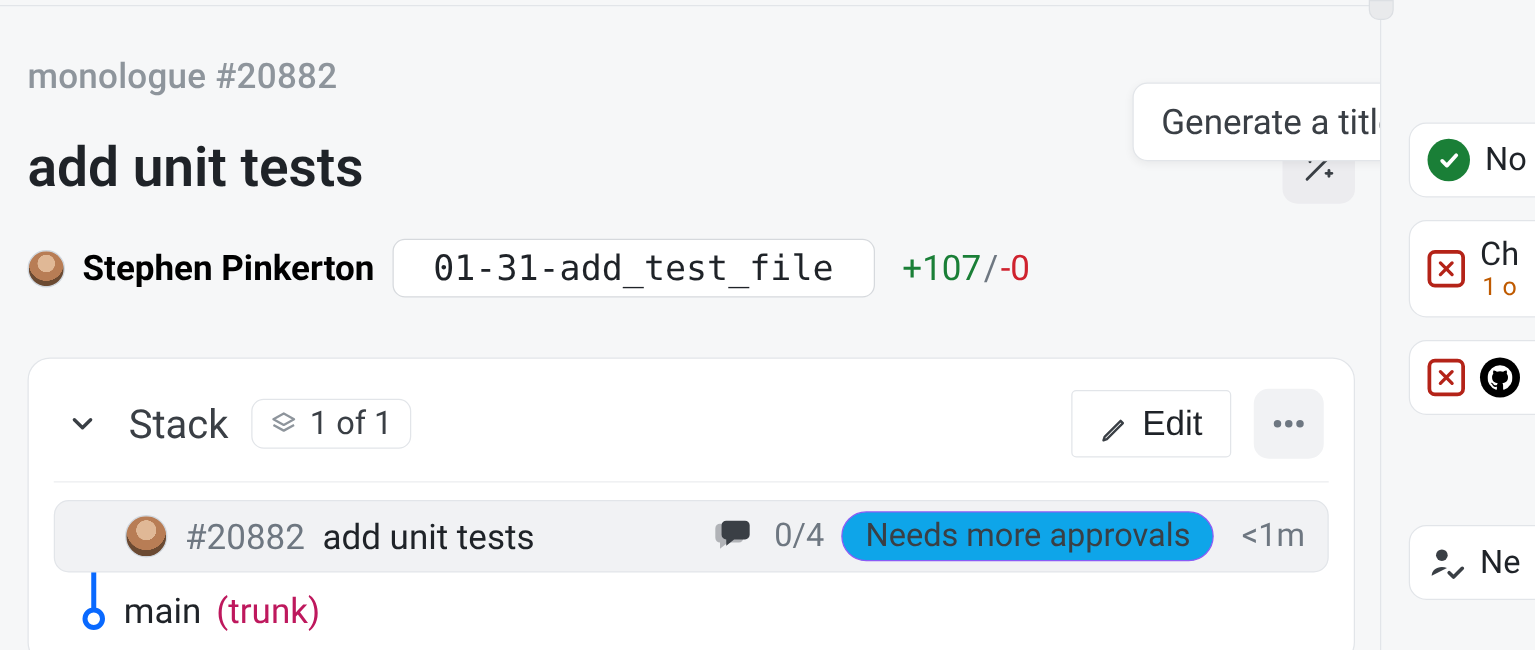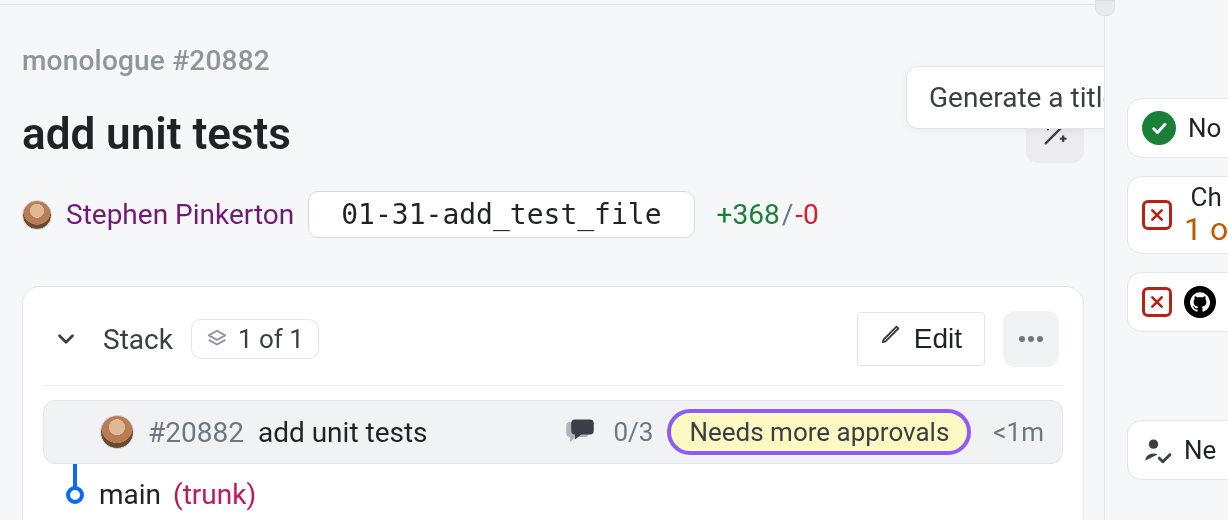--- a/index.html
+++ b/index.html
@@ -35,48 +35,48 @@
   .avatar {
     width: 30px; height: 30px; border-radius: 50%;
     background: radial-gradient(circle at 50% 35%, #e0b896 30%, #b87d55 31%, #b87d55 60%, #6b4a32 61%);
     border: 1px solid #d0d7de;
   }
   .avatar-sm {
     width: 34px; height: 34px; border-radius: 50%;
     background: radial-gradient(circle at 50% 35%, #e0b896 30%, #b87d55 31%, #b87d55 60%, #6b4a32 61%);
     border: 1px solid #d0d7de;
   }
-  .author { color: #701a75; font-weight: 400; text-align: right; }
+  .author { color: #000000; font-weight: 700; text-align: right; }
   .branch-chip {
     border: 1px solid #d6d9dd; background: #fff; border-radius: 10px;
     padding: 6px 32px; font-family: ui-monospace, SFMono-Regular, Menlo, monospace;
     font-size: 28px; color: #1f2328;
   }
   .diff { margin-left: 8px; }
   .plus { color: #1a7f37; }
   .slash { color: #6e7781; margin: 0 2px; }
   .minus { color: #cf222e; }
   .stack-card {
     margin-top: 48px; background: #fff; border: 1px solid #e2e5e9; border-radius: 18px;
     padding: 16px 20px 20px 20px;
   }
   .stack-header {
     display: flex; align-items: center; gap: 18px; padding: 8px 4px 18px 4px;
     border-bottom: 1px solid #ebedf0;
   }
   .chev-btn { background:none; border:none; cursor:pointer; padding:6px; }
-  .stack-label { font-size: 28px; color: #3a3f45; }
+  .stack-label { font-size: 32px; color: #3a3f45; }
   .count-chip {
     border: 1px solid #e2e5e9; border-radius: 10px; padding: 4px 14px;
     display: flex; align-items: center; gap: 10px; font-size: 26px; color: #3a3f45;
   }
   .spacer { flex: 1; }
   .edit-btn {
     border: 1px solid #e2e5e9; background: #fff; border-radius: 4px;
-    padding: 10px 22px; display: flex; align-items: flex-start; gap: 12px;
+    padding: 10px 22px; display: flex; align-items: flex-end; gap: 12px;
     font-size: 28px; color: #1f2328; cursor: pointer;
   }
   .more-btn {
     width: 56px; height: 56px; border-radius: 12px; background: #f1f2f4; border:none;
     display:flex; align-items:center; justify-content:center; cursor:pointer;
   }
   .stack-body { position: relative; padding-top: 14px; }
   .row-current {
     display:flex; align-items:center; gap: 14px;
     background: #f1f2f4; border: 1px solid #e2e5e9; border-radius: 12px;
@@ -94,22 +94,22 @@
     background:#0969ff;
   }
   .dot-open {
     position:absolute; left:23px; top:100px; width:18px; height:18px; border-radius:50%;
     background:#fff; border:4px solid #0969ff;
   }
   .pr-num { color:#6e7781; font-size:28px; }
   .pr-title { color:#1f2328; font-size:28px; }
   .review-count { color:#6e7781; font-size:26px; margin-left:4px;}
   .needs-chip {
-    border:4px solid #8b5cf6; border-radius: 999px; padding:4px 18px;
-    font-size:26px; color:#3a3f45; background:#fef9c3;
+    border:1px solid #8b5cf6; border-radius: 999px; padding:4px 18px;
+    font-size:26px; color:#3a3f45; background:#0ea5e9;
   }
   .age { color:#6e7781; font-size:26px; margin-left:8px;}
   .base { color:#1f2328; }
   .trunk { color:#be185d; }
   
   .sidebar {
     position:absolute; left:1104px; top:0; width:124px; height:520px;
     border-left:1px solid #e2e5e9; background:#f6f7f8;text-align:center;
   }
   .side-scroll-nub {
@@ -120,21 +120,21 @@
     position:absolute; left:22px; background:#fff; border:1px solid #e2e5e9;
     border-top-left-radius:14px; border-bottom-left-radius:14px;
     padding:14px 0 14px 14px; width:120px; display:flex; align-items:center; gap:12px;
     font-size:26px; color:#1f2328; overflow:hidden;
   }
   .si1 { top:98px; height:60px;}
   .si2 { top:176px; height:78px;}
   .si3 { top:272px; height:60px;}
   .si4 { top:420px; height:60px;}
   .si2 .two-line { display:flex; flex-direction:column; line-height:1.1;}
-  .si2 .two-line .l2 { color:#bf5a00; font-size:32px;}
+  .si2 .two-line .l2 { color:#bf5a00; font-size:20px;}
   .icon-circle-check {
     width:34px; height:34px; border-radius:50%; background:#1a7f37;
     display:flex; align-items:center; justify-content:center; color:#fff;
     flex:0 0 auto;
   }
   .icon-x-box {
     width:30px; height:30px; border:3px solid #b42318; border-radius:6px;
     display:flex; align-items:center; justify-content:center; color:#b42318;
     flex:0 0 auto;
   }
@@ -169,21 +169,21 @@
     </button>
   </div>
 
   <div class="tooltip">Generate a title with AI</div>
 
   <div class="meta-row">
     <div class="avatar"></div>
     <span class="author">Stephen Pinkerton</span>
     <span class="branch-chip">01-31-add_test_file</span>
     <span class="diff">
-      <span class="plus">+368</span><span class="slash">/</span><span class="minus">-0</span>
+      <span class="plus">+107</span><span class="slash">/</span><span class="minus">-0</span>
     </span>
   </div>
 
   <div class="stack-card">
     <div class="stack-header">
       <button class="chev-btn">
         <svg width="26" height="26" viewBox="0 0 24 24" fill="none" stroke="#3a3f45" stroke-width="2.5" stroke-linecap="round" stroke-linejoin="round">
             <polyline points="6 9 12 15 18 9"></polyline>
           </svg>
       </button>
@@ -218,21 +218,21 @@
 
       <div class="row-current">
         <div class="avatar-sm"></div>
         <span class="pr-num">#20882</span>
         <span class="pr-title">add unit tests</span>
         <div class="spacer"></div>
         <svg width="30" height="26" viewBox="0 0 24 20" fill="#3a3f45">
             <path d="M4 2h12a3 3 0 013 3v6a3 3 0 01-3 3H9l-5 4v-4a3 3 0 01-3-3V5a3 3 0 013-3z" opacity="0.35"></path>
             <path d="M8 0h12a3 3 0 013 3v6a3 3 0 01-3 3h-7l-5 4v-4a3 3 0 01-3-3V3a3 3 0 013-3z"></path>
           </svg>
-        <span class="review-count">0/3</span>
+        <span class="review-count">0/4</span>
         <span class="needs-chip">Needs more approvals</span>
         <span class="age">&lt;1m</span>
       </div>
 
       <div class="row-base">
         <span class="base">main</span>
         <span class="trunk">(trunk)</span>
       </div>
     </div>
   </div>

